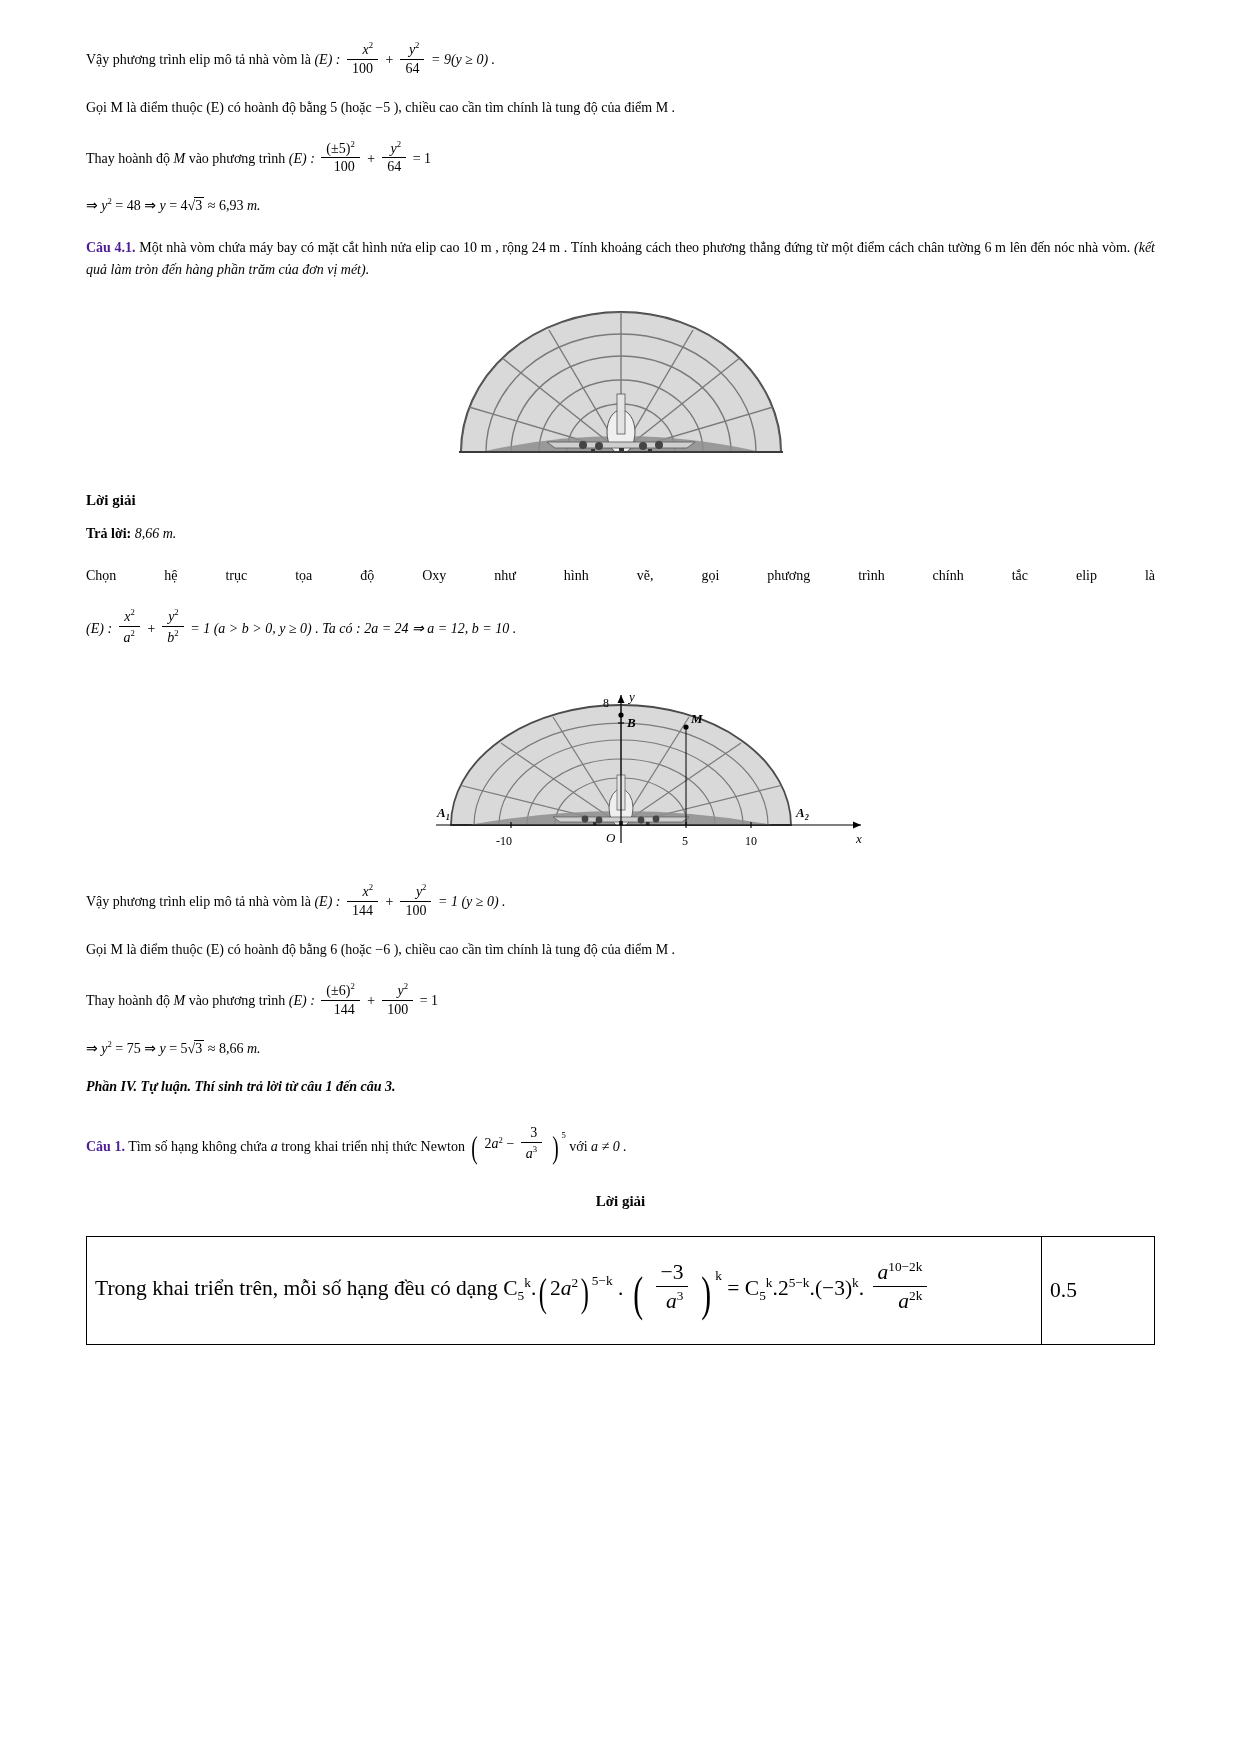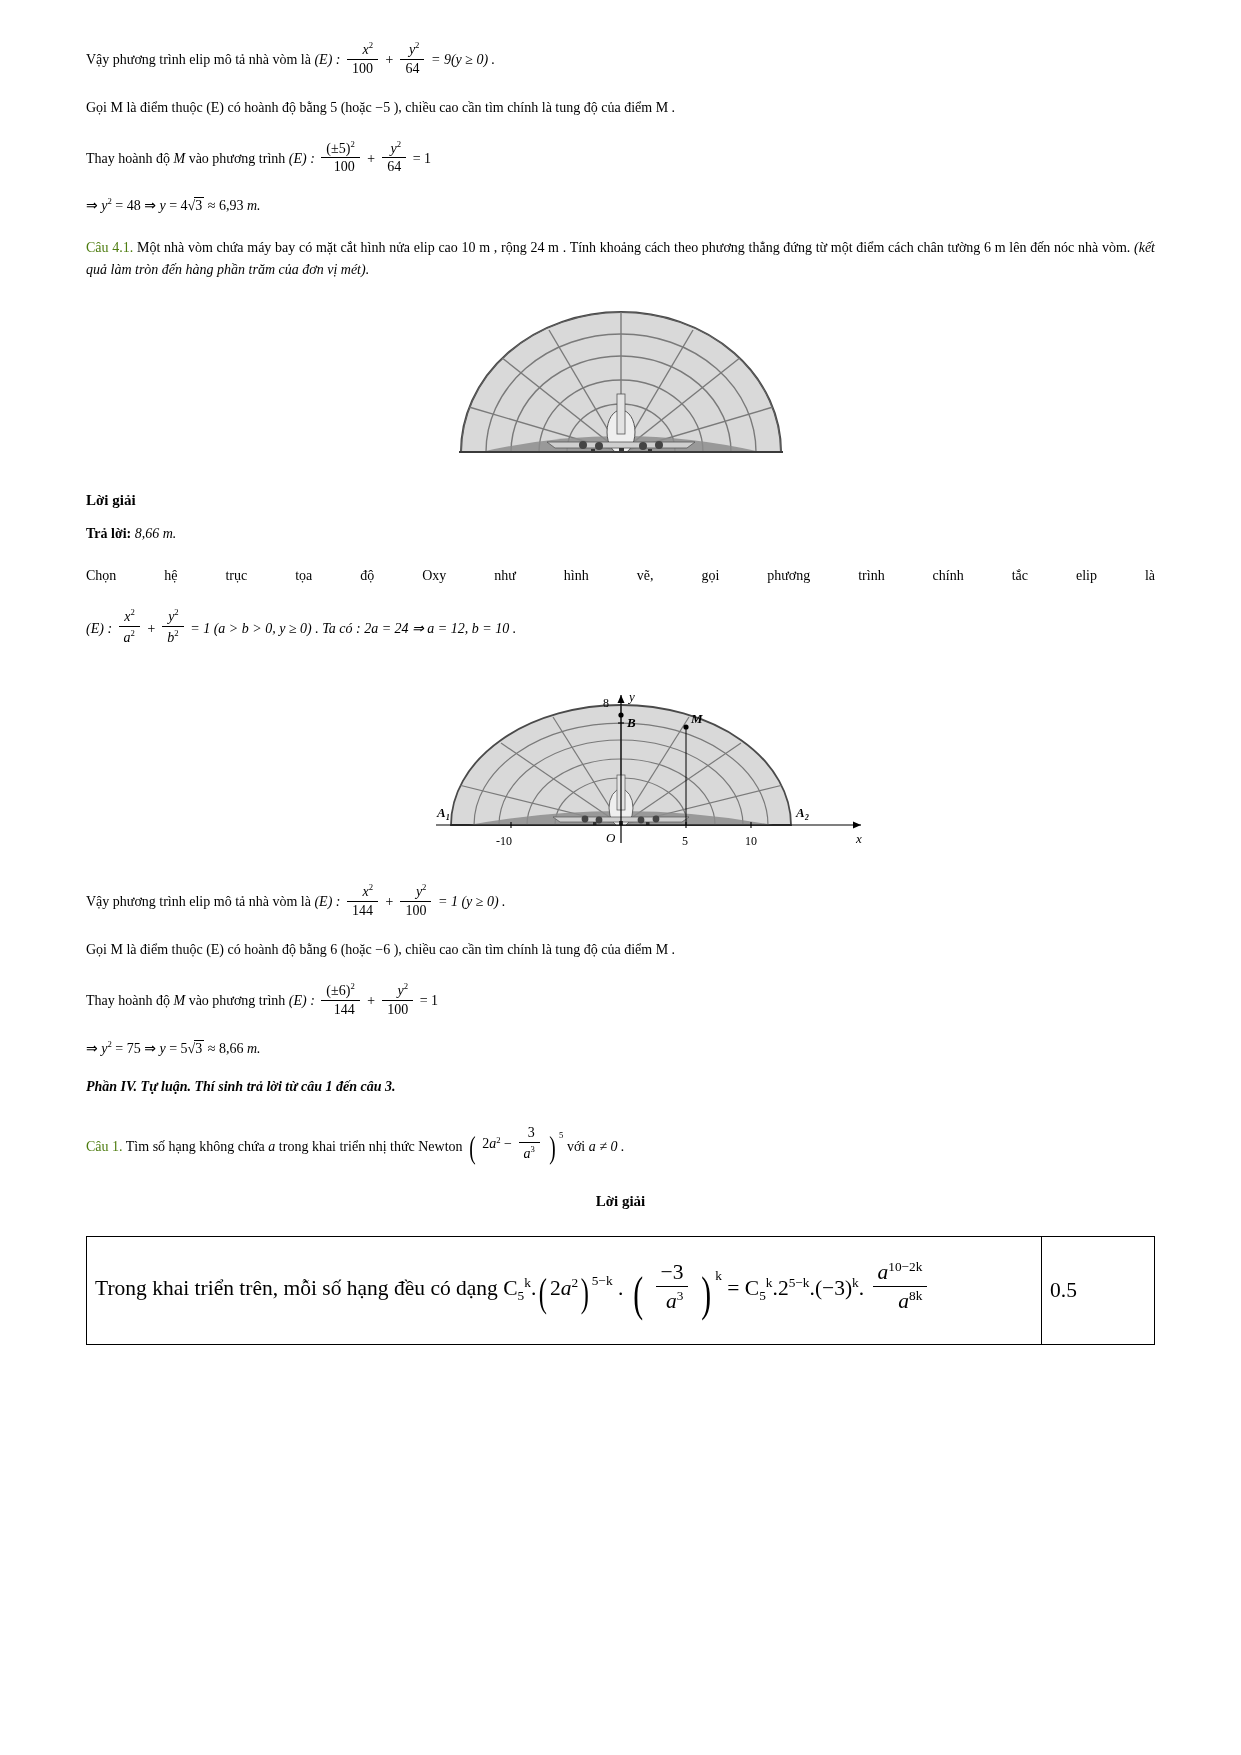--- a/index.html
+++ b/index.html
@@ -25,22 +25,22 @@
     line-height: 1.55;
     margin: 0 0 20px 0;
     text-align: justify;
   }
   .center {
     text-align: center;
   }
   .mi { font-style: italic; }
   .bold { font-weight: bold; }
   .blue-label {
-    color: #4d7c0f;
-    font-weight: normal;
+    color: #4c1d95;
+    font-weight: bold;
   }
   .italic-note { font-style: italic; }
   .heading-bold-italic {
     font-weight: bold;
     font-style: italic;
     font-size: 14px;
     margin: 11px 0 22px 0;
   }
   .solution-head {
     font-weight: bold;
@@ -394,21 +394,21 @@
           <span class="paren-big">(</span>
           <span class="frac">
             <span class="num upright">−3</span>
             <span class="den"><span class="mi">a</span><sup class="expn">3</sup></span>
           </span>
           <span class="paren-big">)</span><sup class="expn" style="vertical-align:1.1em;">k</sup>
           <span class="upright"> = </span>
           <span class="upright">C</span><sub class="sb" style="font-style:normal;">5</sub><sup class="expn" style="font-style:normal;">k</sup><span class="upright">.2</span><sup class="expn" style="font-style:normal;">5−k</sup><span class="upright">.(−3)</span><sup class="expn" style="font-style:normal;">k</sup><span class="upright">.</span>
           <span class="frac">
             <span class="num"><span class="mi">a</span><sup class="expn" style="font-style:normal;">10−2k</sup></span>
-            <span class="den"><span class="mi">a</span><sup class="expn" style="font-style:normal;">8k</sup></span>
+            <span class="den"><span class="mi">a</span><sup class="expn" style="font-style:normal;">2k</sup></span>
           </span>
         </span>
       </td>
       <td class="score-cell">0.5</td>
     </tr>
   </tbody>
     </table>
 
 </div>
 

